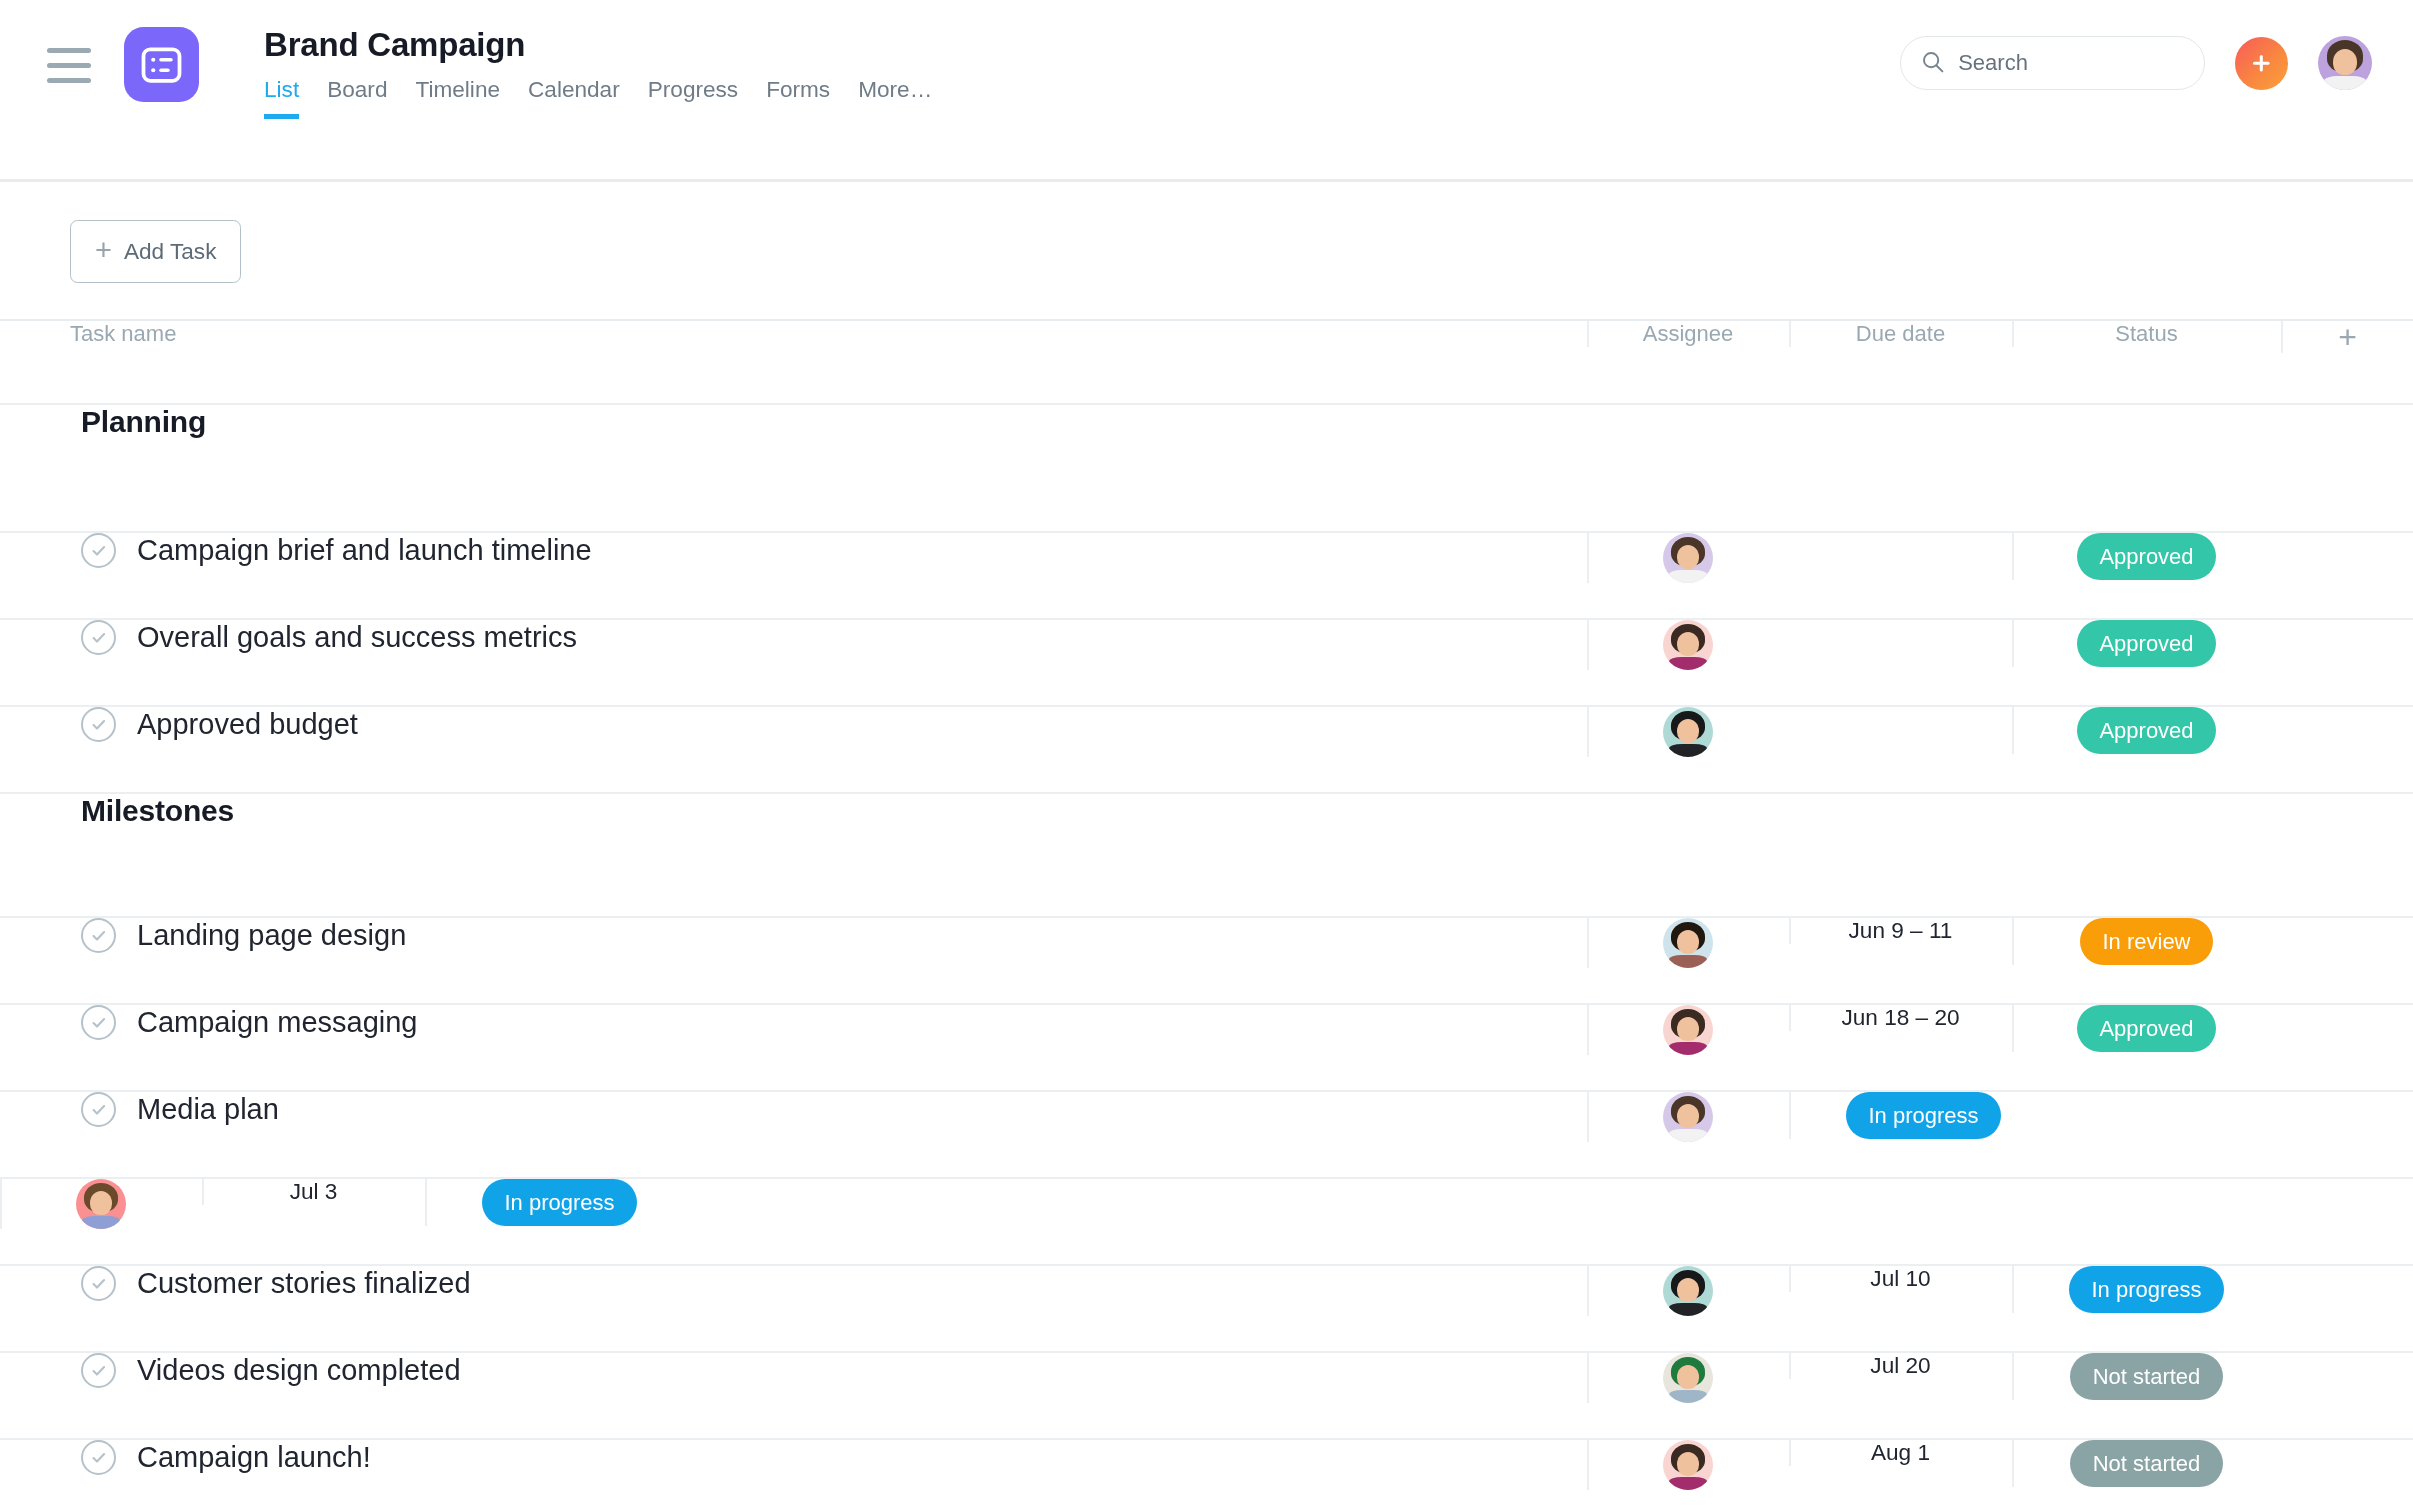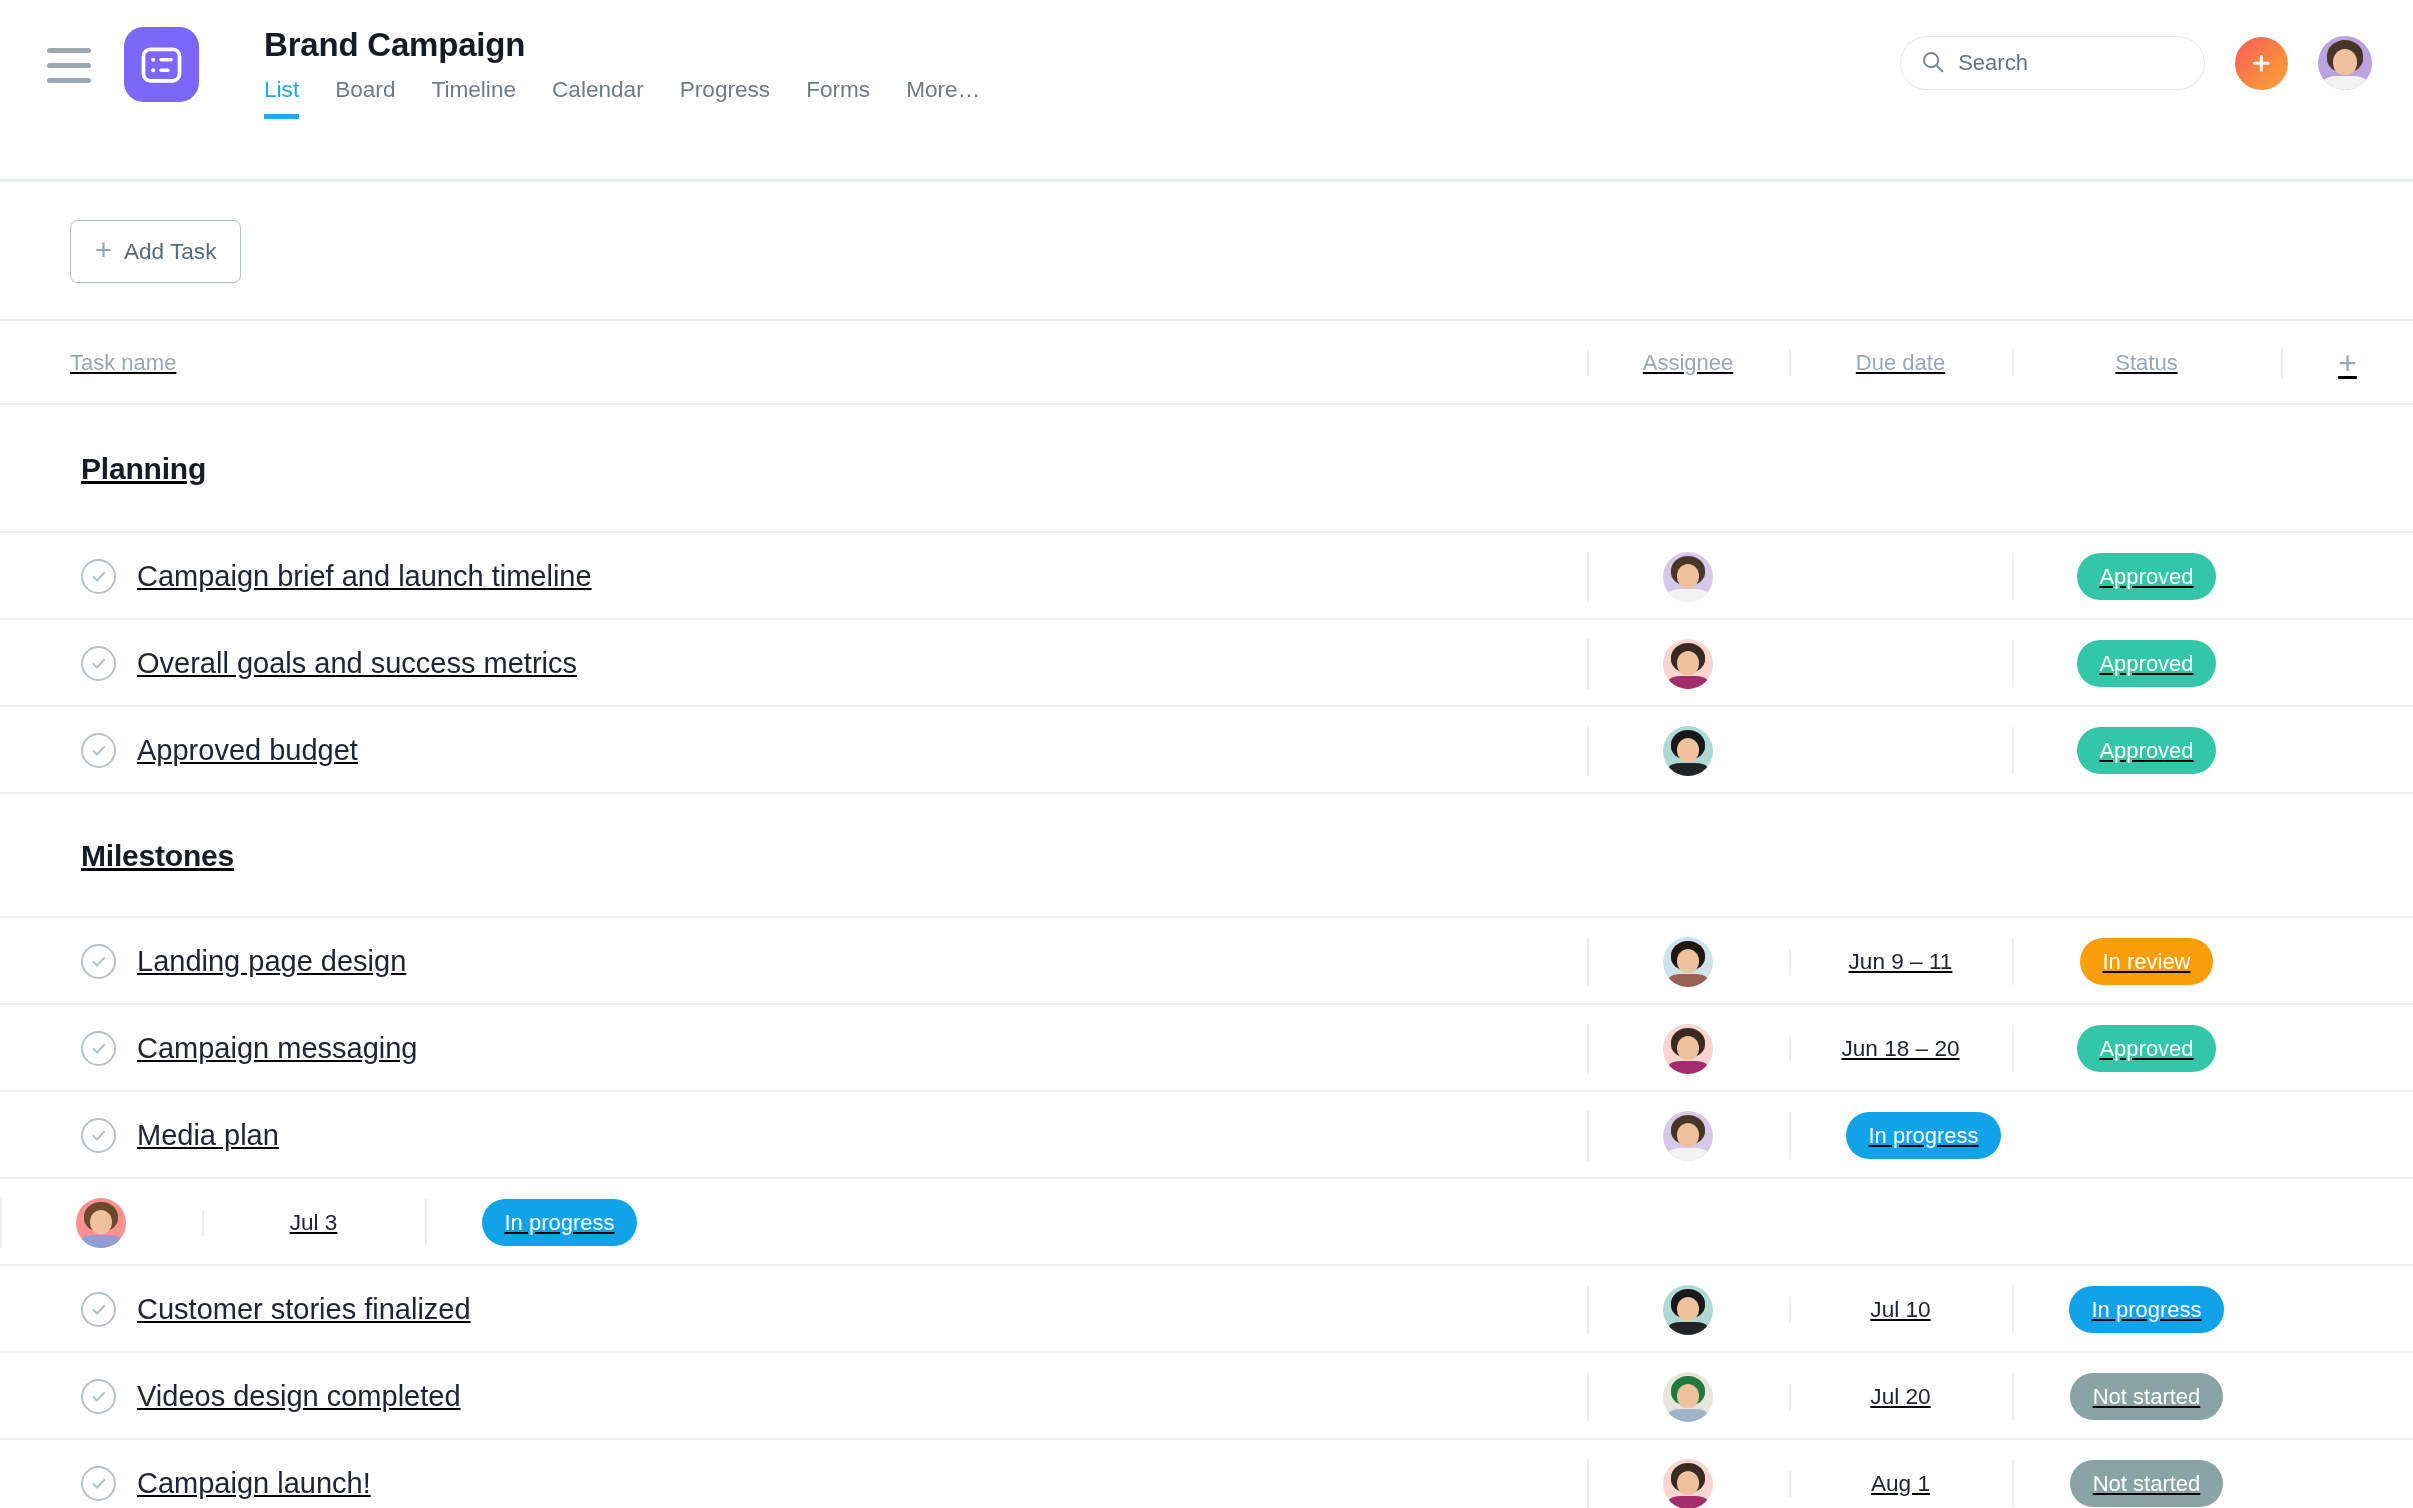--- a/index.html
+++ b/index.html
@@ -63,21 +63,21 @@
     font-size: 33px;
     font-weight: 700;
     color: #161b25;
     letter-spacing: -0.2px;
     line-height: 1.1;
   }
 
   .tabs {
     display: flex;
     align-items: flex-end;
-    gap: 36px;
+    gap: 28px;
     margin-top: 13.6px;
   }
   .tab {
     position: relative;
     font-size: 22.6px;
     color: #6f7c87;
     padding-bottom: 16.6px;
     cursor: pointer;
     white-space: nowrap;
   }
@@ -174,23 +174,22 @@
     color: #97a4ad;
     font-weight: 300;
     margin-top: -2.3px;
   }
 
   
   .table { width: 100%; }
 
   .trow {
     display: flex;
-    align-items: center;
+    align-items: flex-start;
     position: relative;
-    text-decoration: underline;
   }
   .trow::after {
     content: "";
     position: absolute;
     left: 0; right: 0; bottom: 0;
     height: 2.3px;
     background: #eceff1;
   }
 
   

